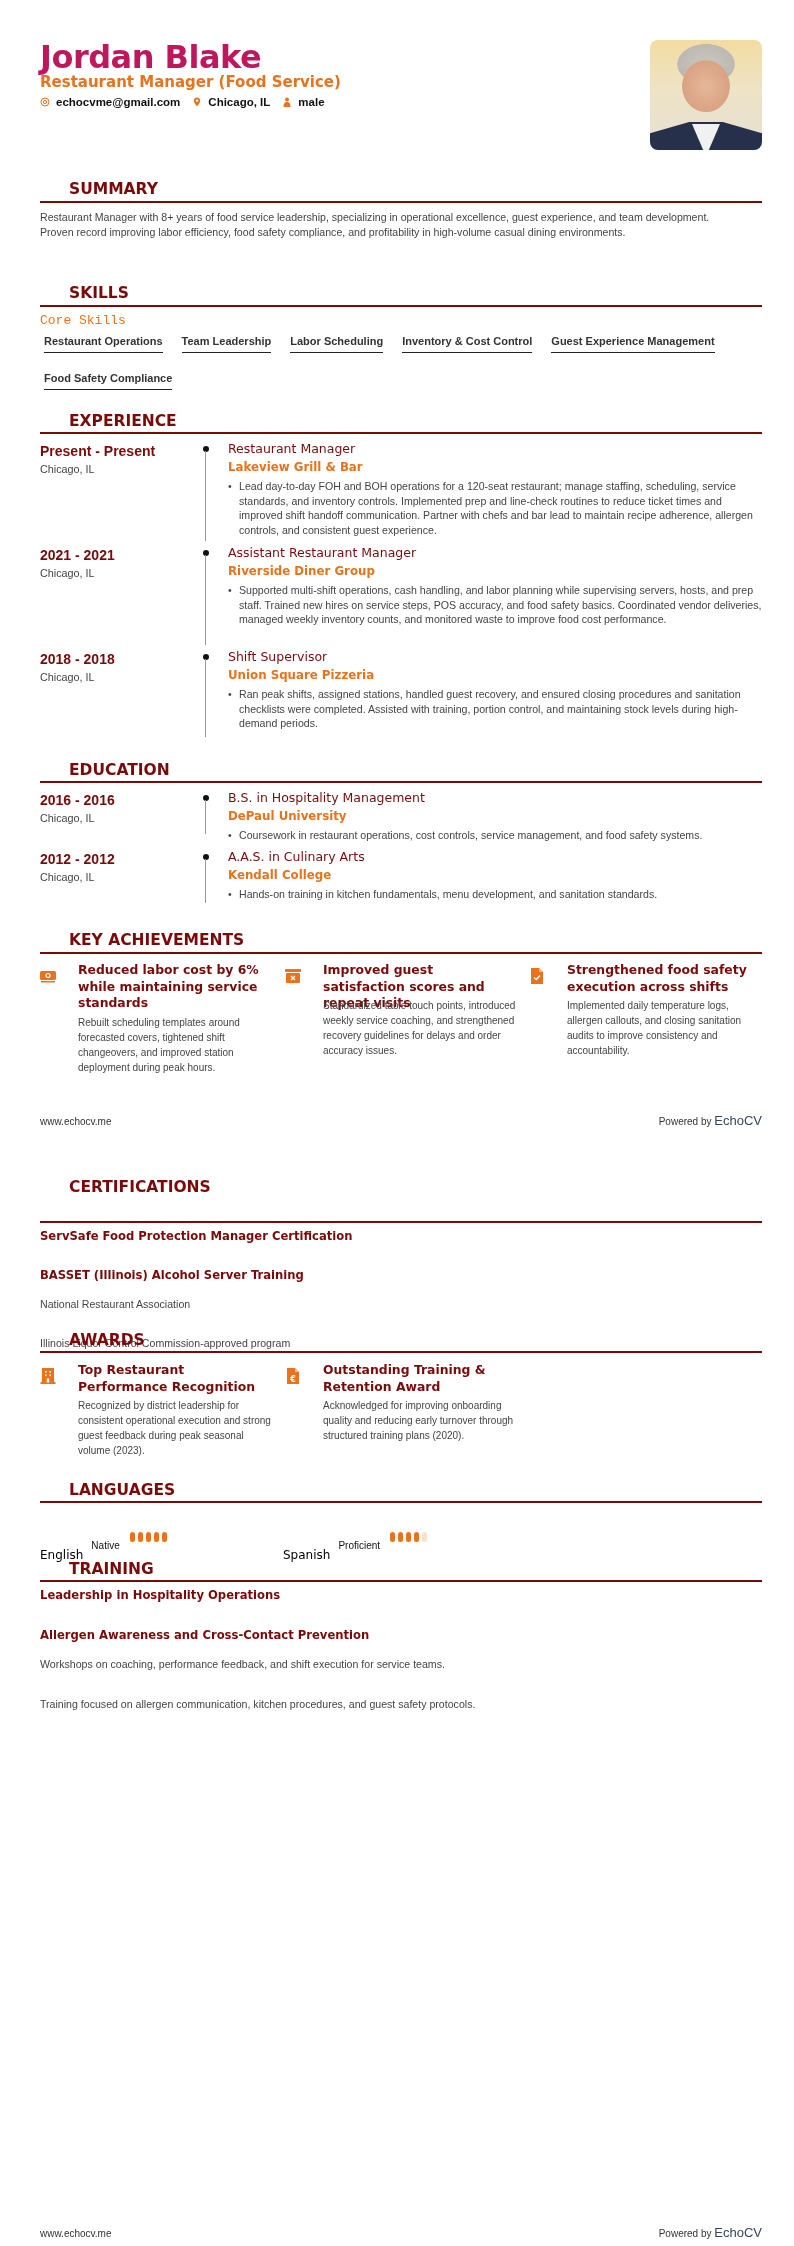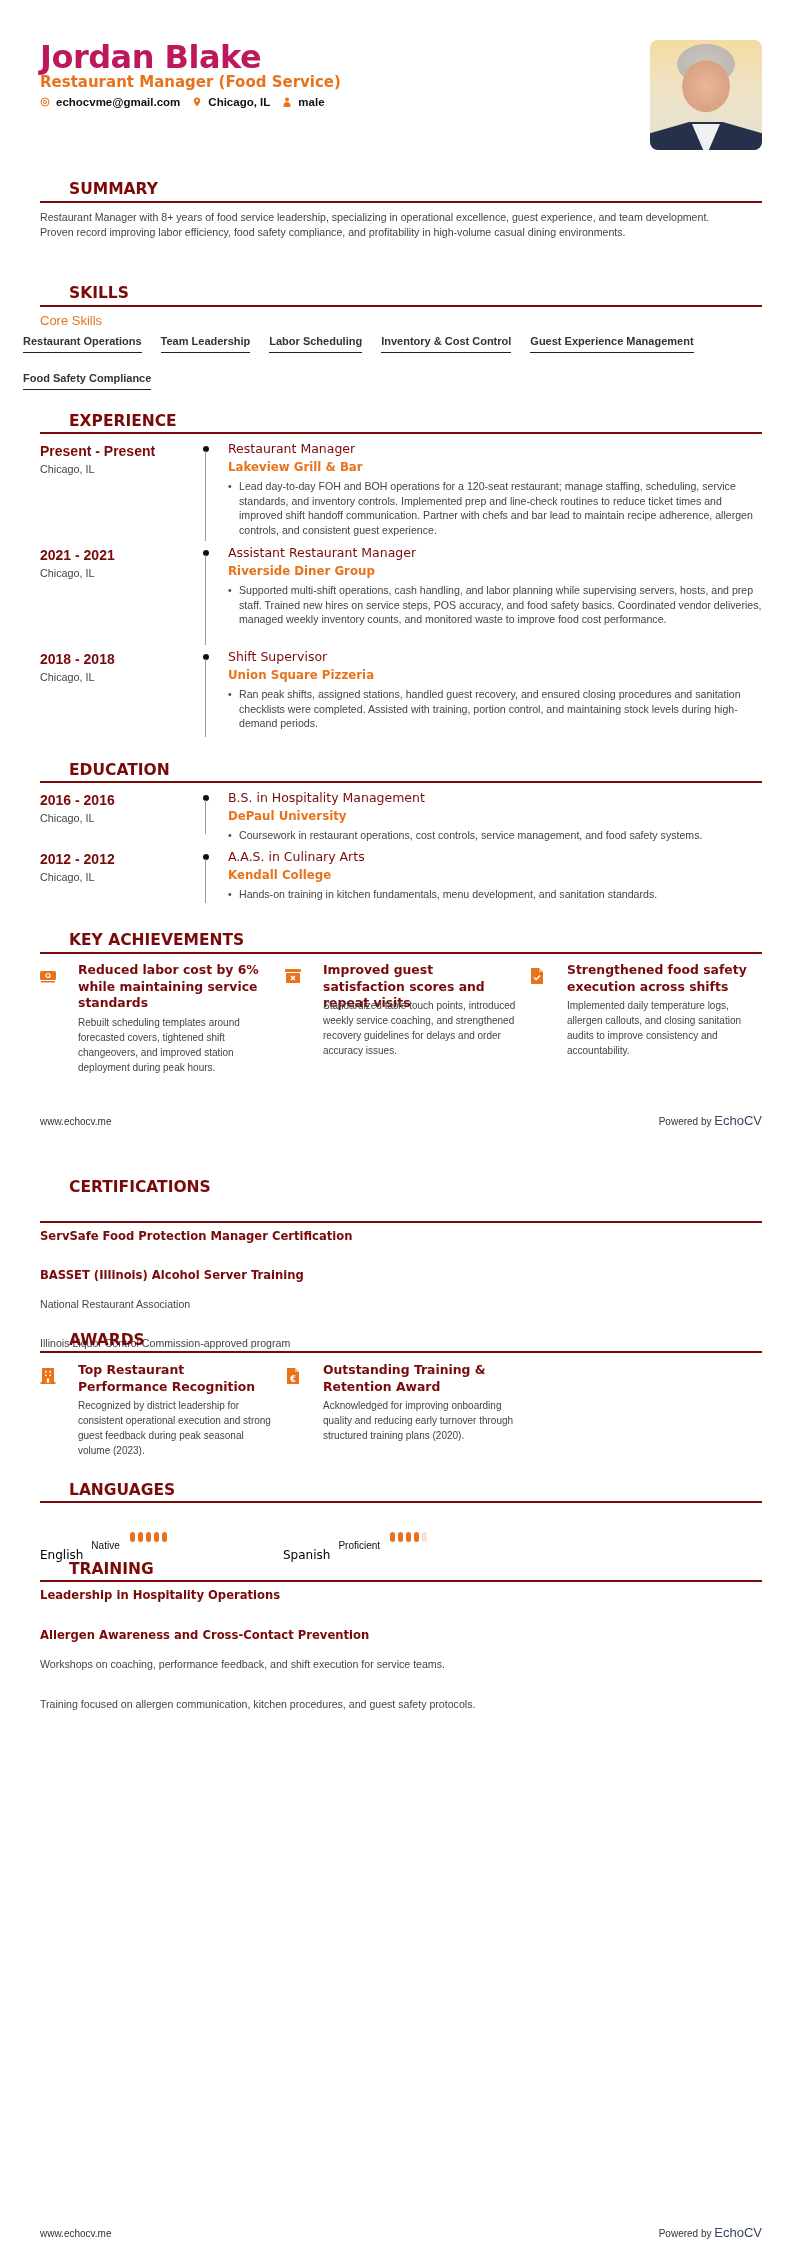--- a/index.html
+++ b/index.html
@@ -17,22 +17,22 @@
                 radial-gradient(ellipse 42% 30% at 50% 22%, #c9c6c0 0%, #bdb9b2 60%, transparent 62%),
                 linear-gradient(180deg, #f3dca2 0%, #eee3c6 45%, #e6e0d4 100%); }
   .photo .suit { position: absolute; left: 0; bottom: 0; width: 112px; height: 28px; background: #26304a; clip-path: polygon(0 40%, 35% 0, 65% 0, 100% 40%, 100% 100%, 0 100%); }
   .photo .shirt { position: absolute; left: 42px; bottom: 0; width: 28px; height: 26px; background: #f1f1f1; clip-path: polygon(0 0, 100% 0, 60% 100%, 40% 100%); }
 
   
   .sec-title { position: absolute; left: 40px; font-family: "DejaVu Sans", sans-serif; font-weight: bold; font-size: 15.5px; color: #7a0a0a; margin-left: 29px; }
   .sec-rule { position: absolute; left: 40px; width: 722px; height: 2px; background: #7a0a0a; }
   .para { position: absolute; left: 40px; width: 690px; font-size: 10.6px; line-height: 14.7px; color: #444; }
 
-  .core { position: absolute; left: 40px; font-size: 13px; color: #e8731c; }
-  .skills { position: absolute; left: 23px; width: 722px; display: flex; flex-wrap: wrap; column-gap: 16px; row-gap: 8px; gap: 19px; }
+  .core { position: absolute; left: 40px; font-size: 13px; color: #e8731c; font-family: Liberation Mono, monospace; }
+  .skills { position: absolute; left: 44px; width: 722px; display: flex; flex-wrap: wrap; column-gap: 16px; row-gap: 8px; gap: 19px; }
   .skill { font-size: 11px; font-weight: bold; color: #333; padding-bottom: 5px; border-bottom: 1.5px solid #222; }
 
   
   .tl-item { position: absolute; left: 40px; width: 722px; }
   .tl-date { position: absolute; left: 0; top: 0; font-size: 14px; font-weight: bold; color: #7a0a0a; }
   .tl-loc { position: absolute; left: 0; top: 20px; font-size: 10.8px; color: #444; }
   .tl-dot { position: absolute; left: 163px; top: 3px; width: 6px; height: 6px; border-radius: 50%; background: #111; }
   .tl-line { position: absolute; left: 165px; top: 8px; width: 1px; background: #999; }
   .tl-title { position: absolute; left: 188px; top: -2px; font-family: "DejaVu Sans", sans-serif; font-size: 12.5px; color: #7a0a0a; }
   .tl-org { position: absolute; left: 188px; top: 17px; font-family: "DejaVu Sans", sans-serif; font-weight: bold; font-size: 11.8px; color: #e8731c; }

